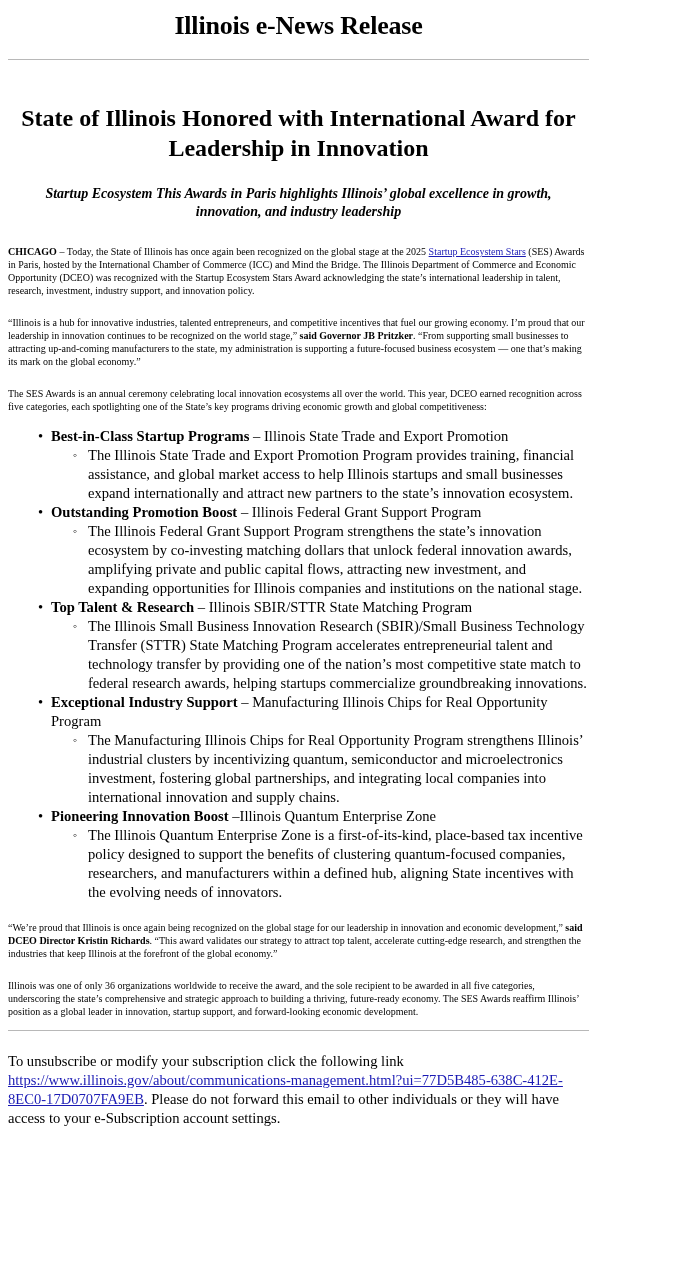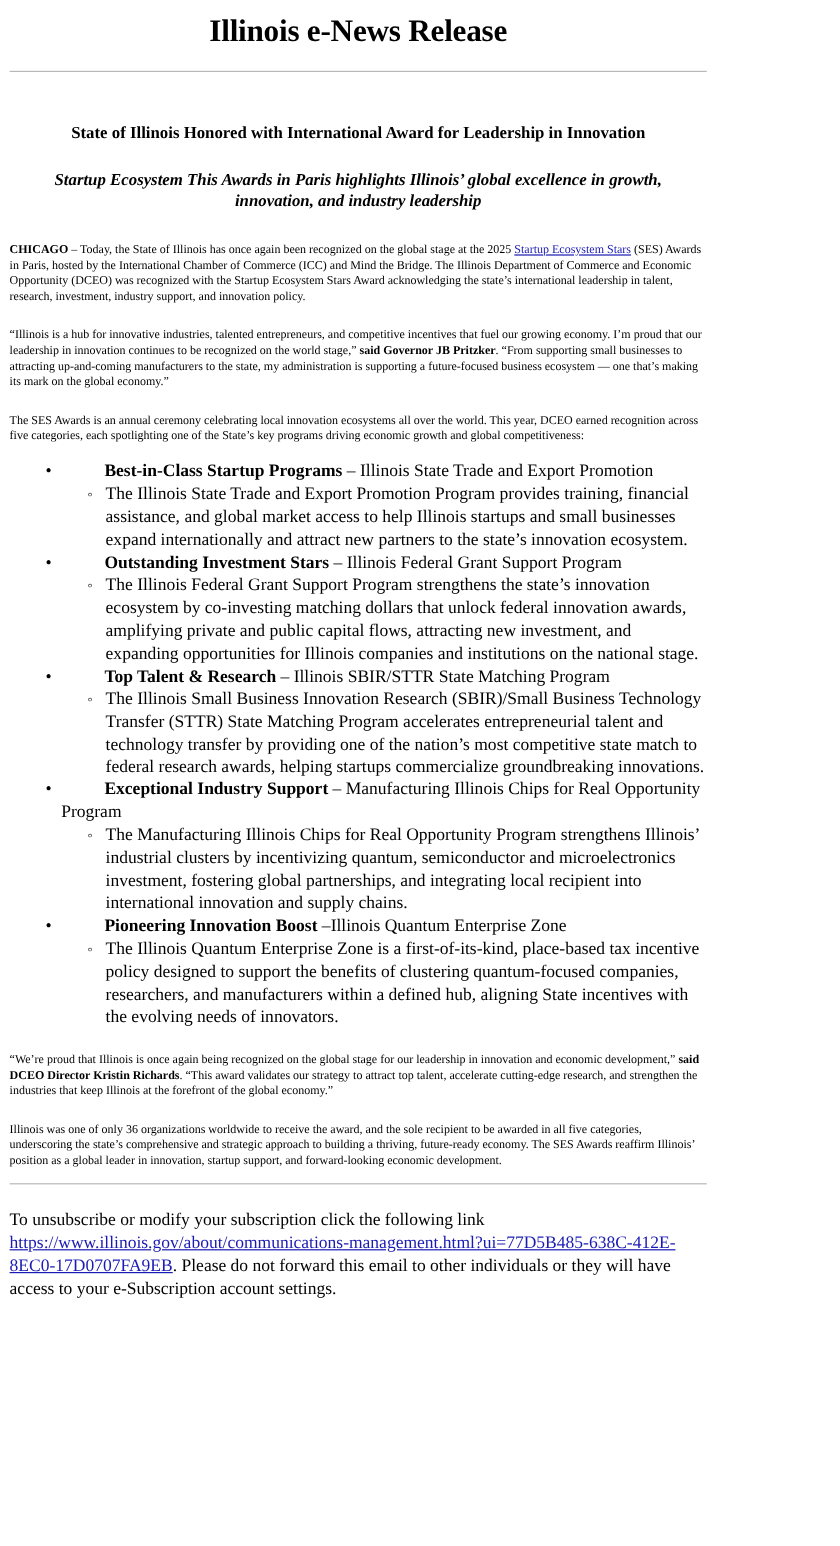--- a/index.html
+++ b/index.html
@@ -29,21 +29,21 @@
     letter-spacing: -0.2px;
   }
   hr.rule {
     border: none;
     border-top: 1px solid #b8b8b8;
     margin: 12px 0 0 0;
     height: 0;
   }
   .headline {
     text-align: center;
-    font-size: 14px;
+    font-size: 24px;
     font-weight: bold;
     line-height: 1.28;
     margin: 43px 4px 0 4px;
   }
   .subhead {
     text-align: center;
     font-size: 14px;
     font-weight: bold;
     font-style: italic;
     line-height: 1.3;
@@ -81,21 +81,20 @@
   }
   ul.cat-list > li.cat-item > .disc {
     position: absolute;
     left: 30px;
     top: 0;
     font-size: 14.6px;
     line-height: 1.30;
   }
   .cat-title {
     font-weight: bold;
-    margin-left: 36px;
   }
   .cat-prog {
   }
   ul.sub-list {
     list-style: none;
     margin: 0;
     padding: 0;
   }
   ul.sub-list > li.sub-item {
     position: relative;
@@ -146,21 +145,21 @@
       <ul class="sub-list">
         <li class="sub-item">
           <span class="circ">◦</span>
           <span>The Illinois State Trade and Export Promotion Program provides training, financial assistance, and global market access to help Illinois startups and small businesses expand internationally and attract new partners to the state’s innovation ecosystem.</span>
         </li>
       </ul>
     </li>
 
     <li class="cat-item">
       <span class="disc">•</span>
-      <span class="cat-title">Outstanding Investment Stars</span><span> – </span><span class="cat-prog">Illinois Federal Grant Support Program</span>
+      <span class="cat-title">Outstanding Promotion Boost</span><span> – </span><span class="cat-prog">Illinois Federal Grant Support Program</span>
       <ul class="sub-list">
         <li class="sub-item">
           <span class="circ">◦</span>
           <span>The Illinois Federal Grant Support Program strengthens the state’s innovation ecosystem by co-investing matching dollars that unlock federal innovation awards, amplifying private and public capital flows, attracting new investment, and expanding opportunities for Illinois companies and institutions on the national stage.</span>
         </li>
       </ul>
     </li>
 
     <li class="cat-item">
       <span class="disc">•</span>
@@ -172,21 +171,21 @@
         </li>
       </ul>
     </li>
 
     <li class="cat-item">
       <span class="disc">•</span>
       <span class="cat-title">Exceptional Industry Support</span><span> – </span><span class="cat-prog">Manufacturing Illinois Chips for Real Opportunity Program</span>
       <ul class="sub-list">
         <li class="sub-item">
           <span class="circ">◦</span>
-          <span>The Manufacturing Illinois Chips for Real Opportunity Program strengthens Illinois’ industrial clusters by incentivizing quantum, semiconductor and microelectronics investment, fostering global partnerships, and integrating local recipient into international innovation and supply chains.</span>
+          <span>The Manufacturing Illinois Chips for Real Opportunity Program strengthens Illinois’ industrial clusters by incentivizing quantum, semiconductor and microelectronics investment, fostering global partnerships, and integrating local companies into international innovation and supply chains.</span>
         </li>
       </ul>
     </li>
 
     <li class="cat-item">
       <span class="disc">•</span>
       <span class="cat-title">Pioneering Innovation Boost</span><span> –</span><span class="cat-prog">Illinois Quantum Enterprise Zone</span>
       <ul class="sub-list">
         <li class="sub-item">
           <span class="circ">◦</span>

